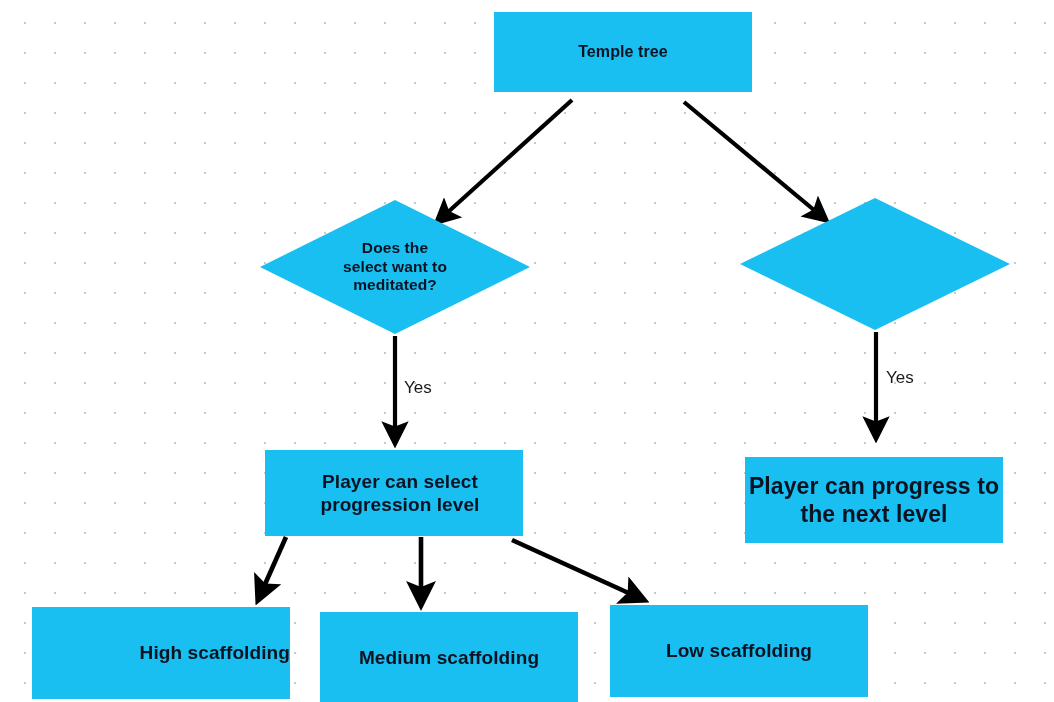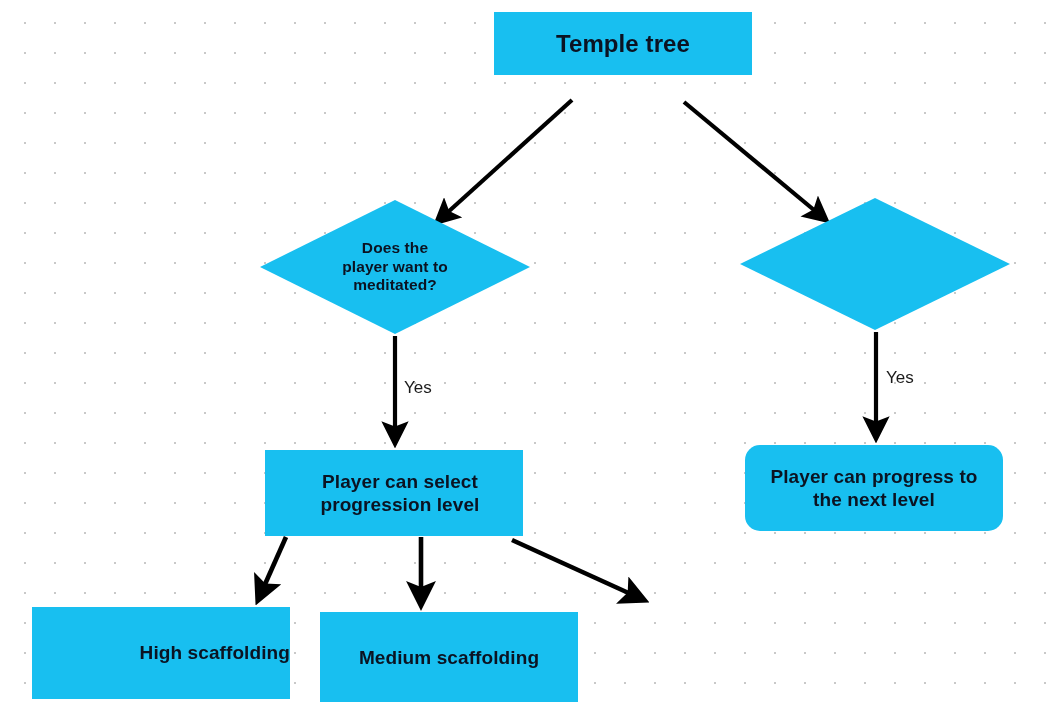--- a/index.html
+++ b/index.html
@@ -62,23 +62,23 @@
   }
   .edge-label {
     position: absolute;
     color: #1a1a1a;
     font-weight: normal;
     font-size: 17px;
     white-space: nowrap;
     font-family: "Liberation Sans", sans-serif;
   }
   
-  #node-temple-tree   { left: 494px; top: 12px;  width: 258px; height: 63px;  font-size: 24px; }
+  #node-temple-tree   { left: 494px; top: 12px;  width: 258px; height: 80px;  font-size: 16px; }
   #node-select-level  { left: 265px; top: 450px; width: 258px; height: 86px;  font-size: 19px; padding-left: 12px; }
-  #node-progress      { left: 745px; top: 445px; width: 258px; height: 86px;  font-size: 19px; border-radius: 15px; }
+  #node-progress      { left: 745px; top: 457px; width: 258px; height: 86px;  font-size: 23px; }
   #node-high          { left: 32px;  top: 607px; width: 258px; height: 92px;  font-size: 19px; justify-content: flex-end; }
   #node-medium        { left: 320px; top: 612px; width: 258px; height: 92px;  font-size: 19px; }
   #node-low           { left: 610px; top: 605px; width: 258px; height: 92px;  font-size: 19px; }
   #node-want-meditate { left: 260px; top: 200px; width: 270px; height: 134px; font-size: 15.5px; justify-content: center; }
   #node-has-meditated { left: 740px; top: 198px; width: 270px; height: 132px; font-size: 14px; }
   #label-yes-left     { left: 404px; top: 378px; }
   #label-yes-right    { left: 886px; top: 368px; }
 </style>
 </head>
 <body>
@@ -108,21 +108,21 @@
   </svg>
 
   <div class="node box" id="node-temple-tree">
     <span>Temple tree</span>
   </div>
 
   <div class="node diamond" id="node-want-meditate">
     <span class="dshape"></span>
     <span class="dlabel">
       <span>Does the</span><br>
-      <span>player want to</span><br>
+      <span>select want to</span><br>
       <span>meditated?</span>
     </span>
   </div>
 
   <div class="node diamond" id="node-has-meditated">
     <span class="dshape"></span>
   </div>
 
   <div class="edge-label" id="label-yes-left">Yes</div>
   <div class="edge-label" id="label-yes-right">Yes</div>
@@ -142,14 +142,17 @@
   </div>
 
   <div class="node box" id="node-high">
     <span>High scaffolding</span>
   </div>
 
   <div class="node box" id="node-medium">
     <span>Medium scaffolding</span>
   </div>
 
+  <div class="node box" id="node-low">
+    <span>Low scaffolding</span>
+  </div>
 
 </div>
 
 </body></html>

